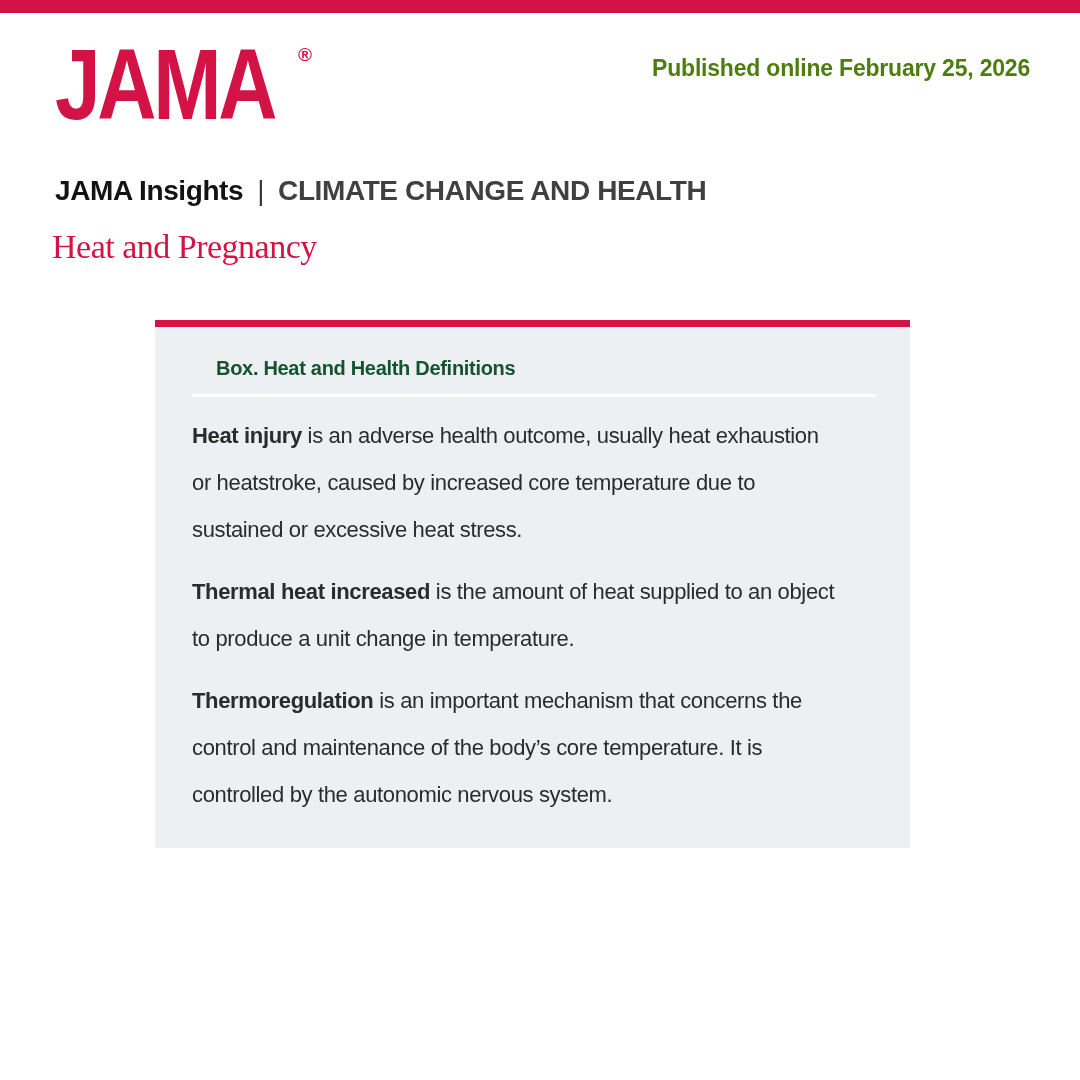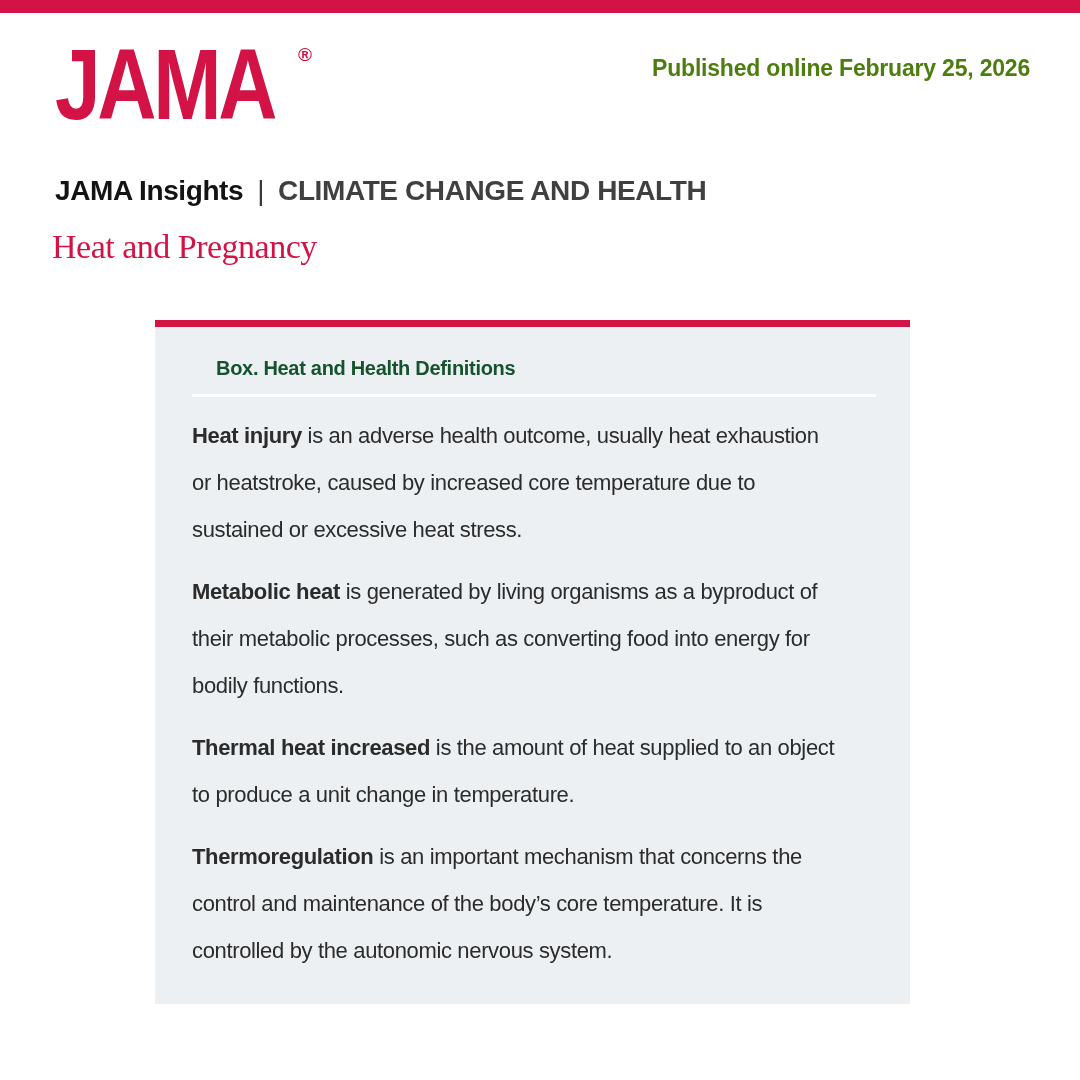--- a/index.html
+++ b/index.html
@@ -144,23 +144,20 @@
     <div class="box-body">
       <div class="box-title">Box. Heat and Health Definitions</div>
       <div class="box-divider"></div>
 
       <p class="def"><strong>Heat injury</strong><span> is an adverse health outcome, usually heat exhaustion
 or heatstroke, caused by increased core temperature due to
 sustained or excessive heat stress.</span></p>
 
 
 
-      <p class="def"><strong>Metabolic heat</strong><span> is generated by living organisms as a byproduct of
-their metabolic processes, such as converting food into energy for
-bodily functions.</span></p>
 
       <p class="def"><strong>Thermal heat increased</strong><span> is the amount of heat supplied to an object
 to produce a unit change in temperature.</span></p>
 
       <p class="def"><strong>Thermoregulation</strong><span> is an important mechanism that concerns the
 control and maintenance of the body’s core temperature. It is
 controlled by the autonomic nervous system.</span></p>
     </div>
   </div>
 

